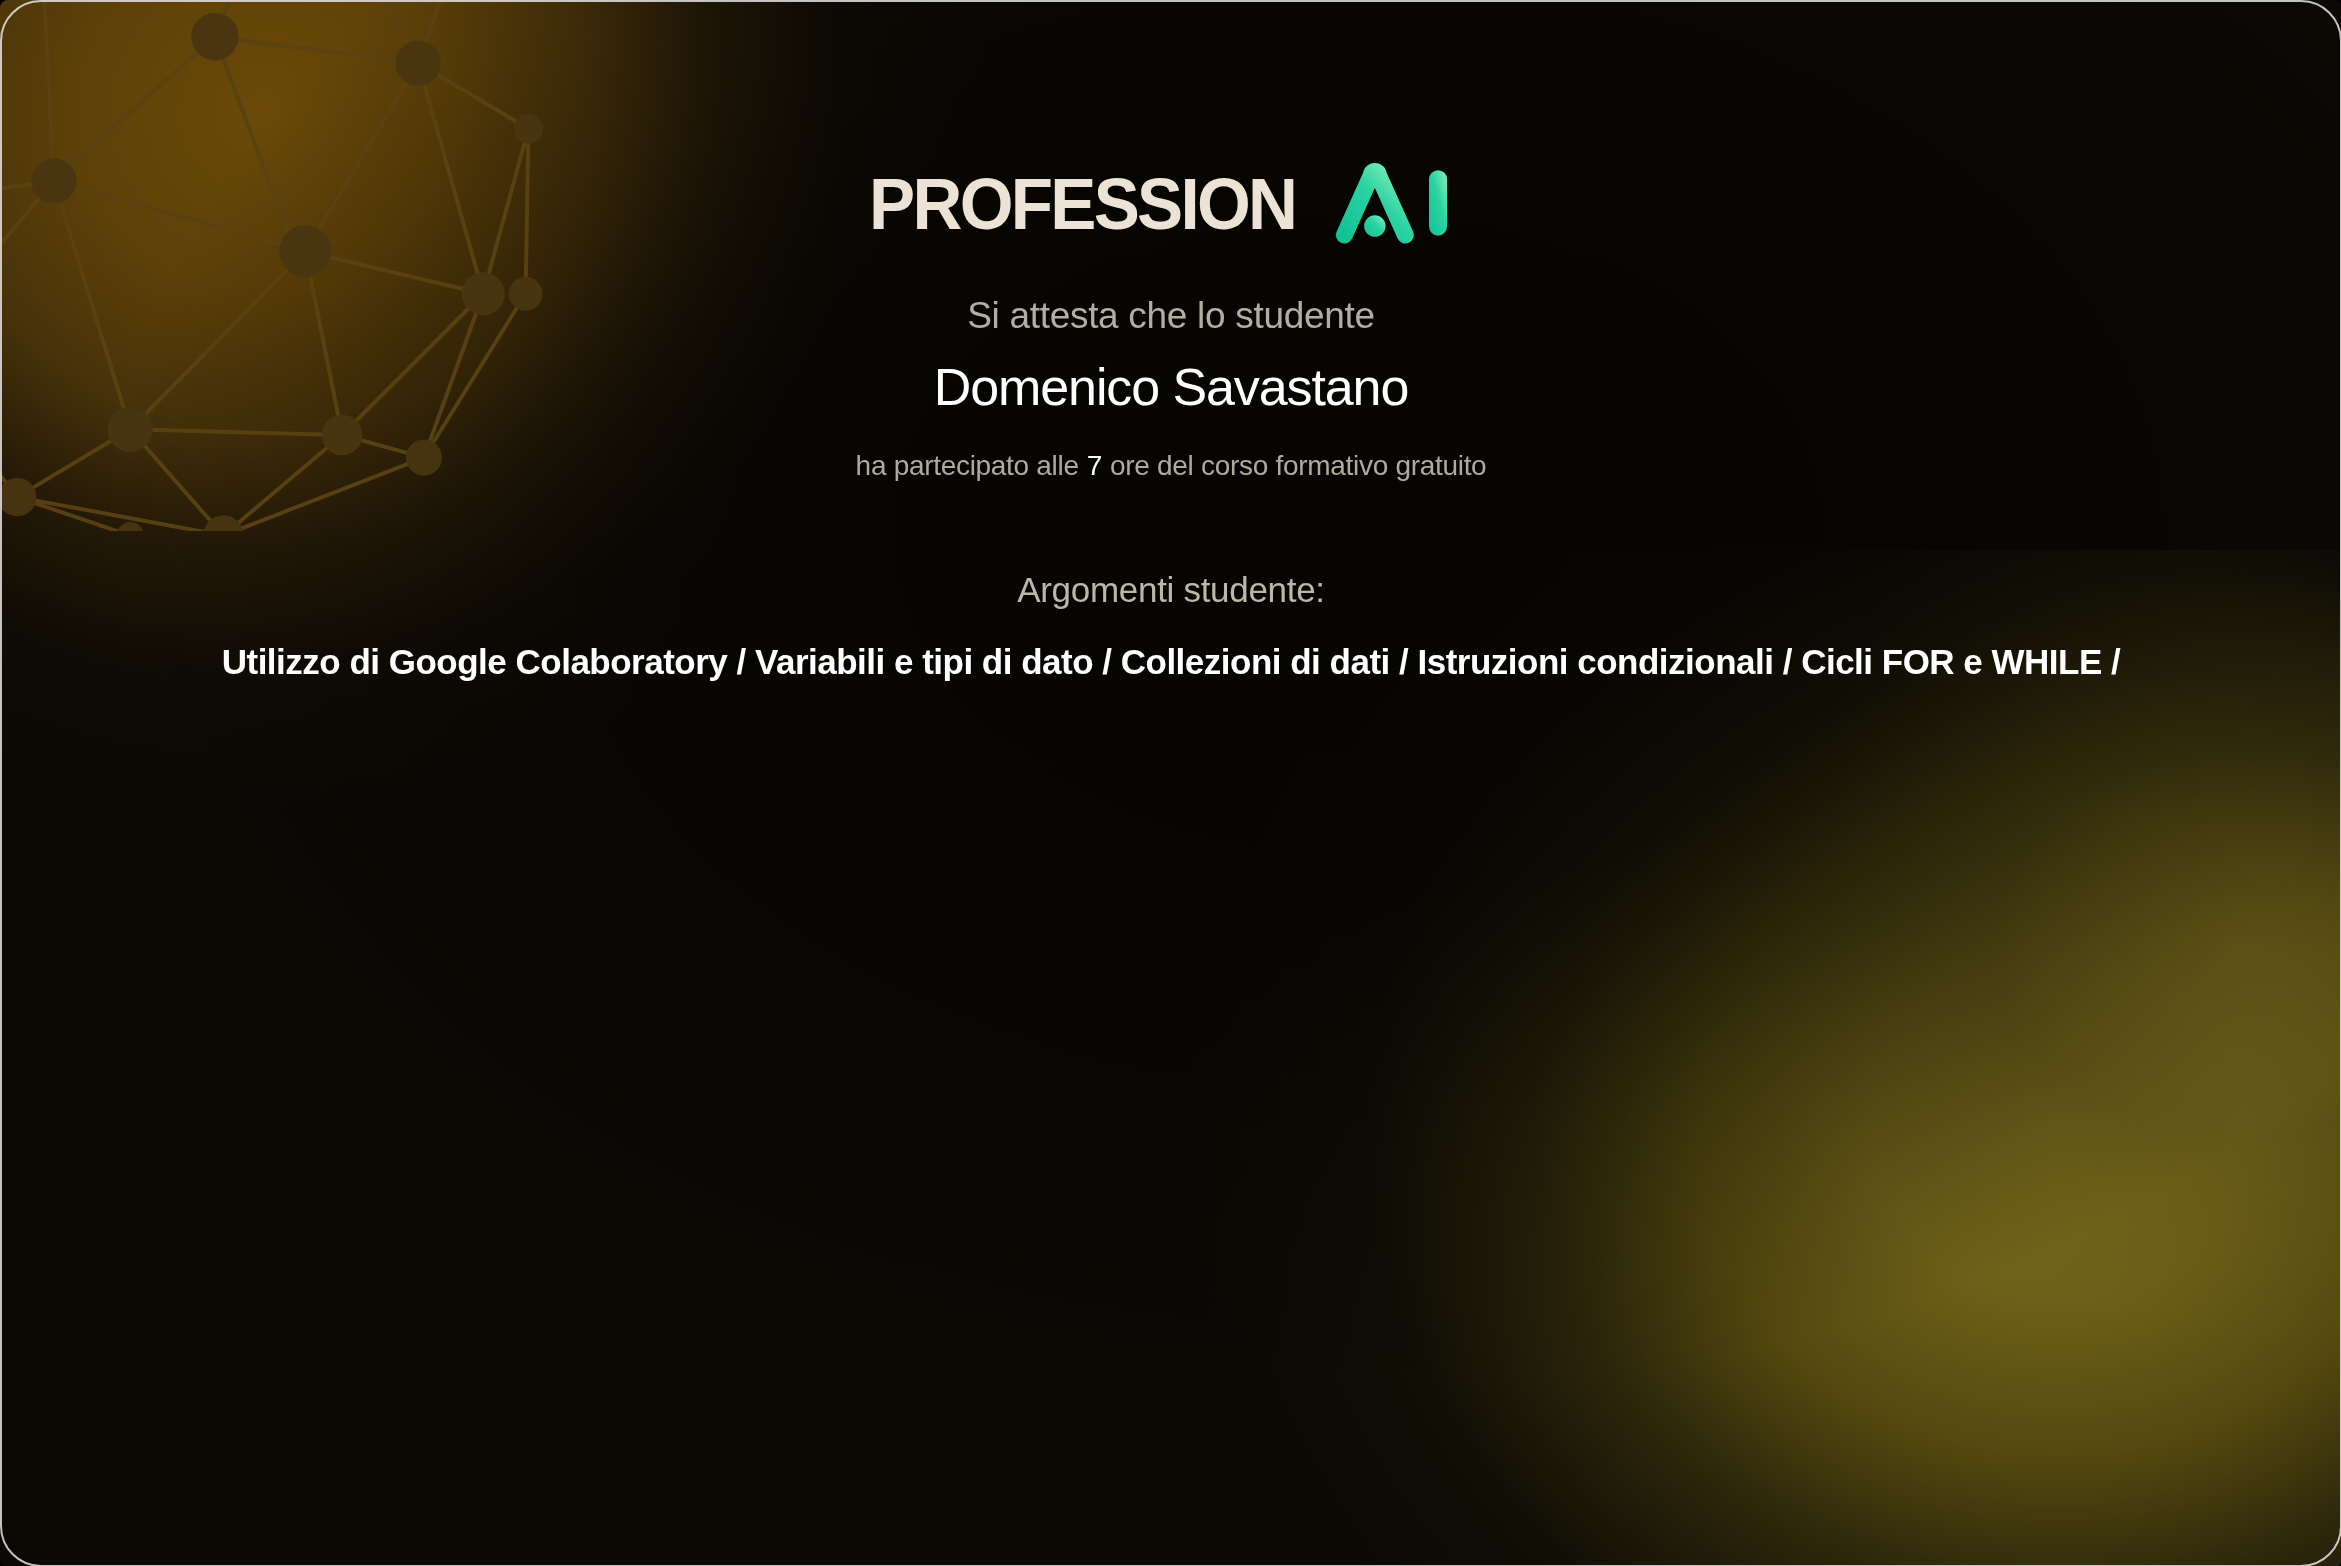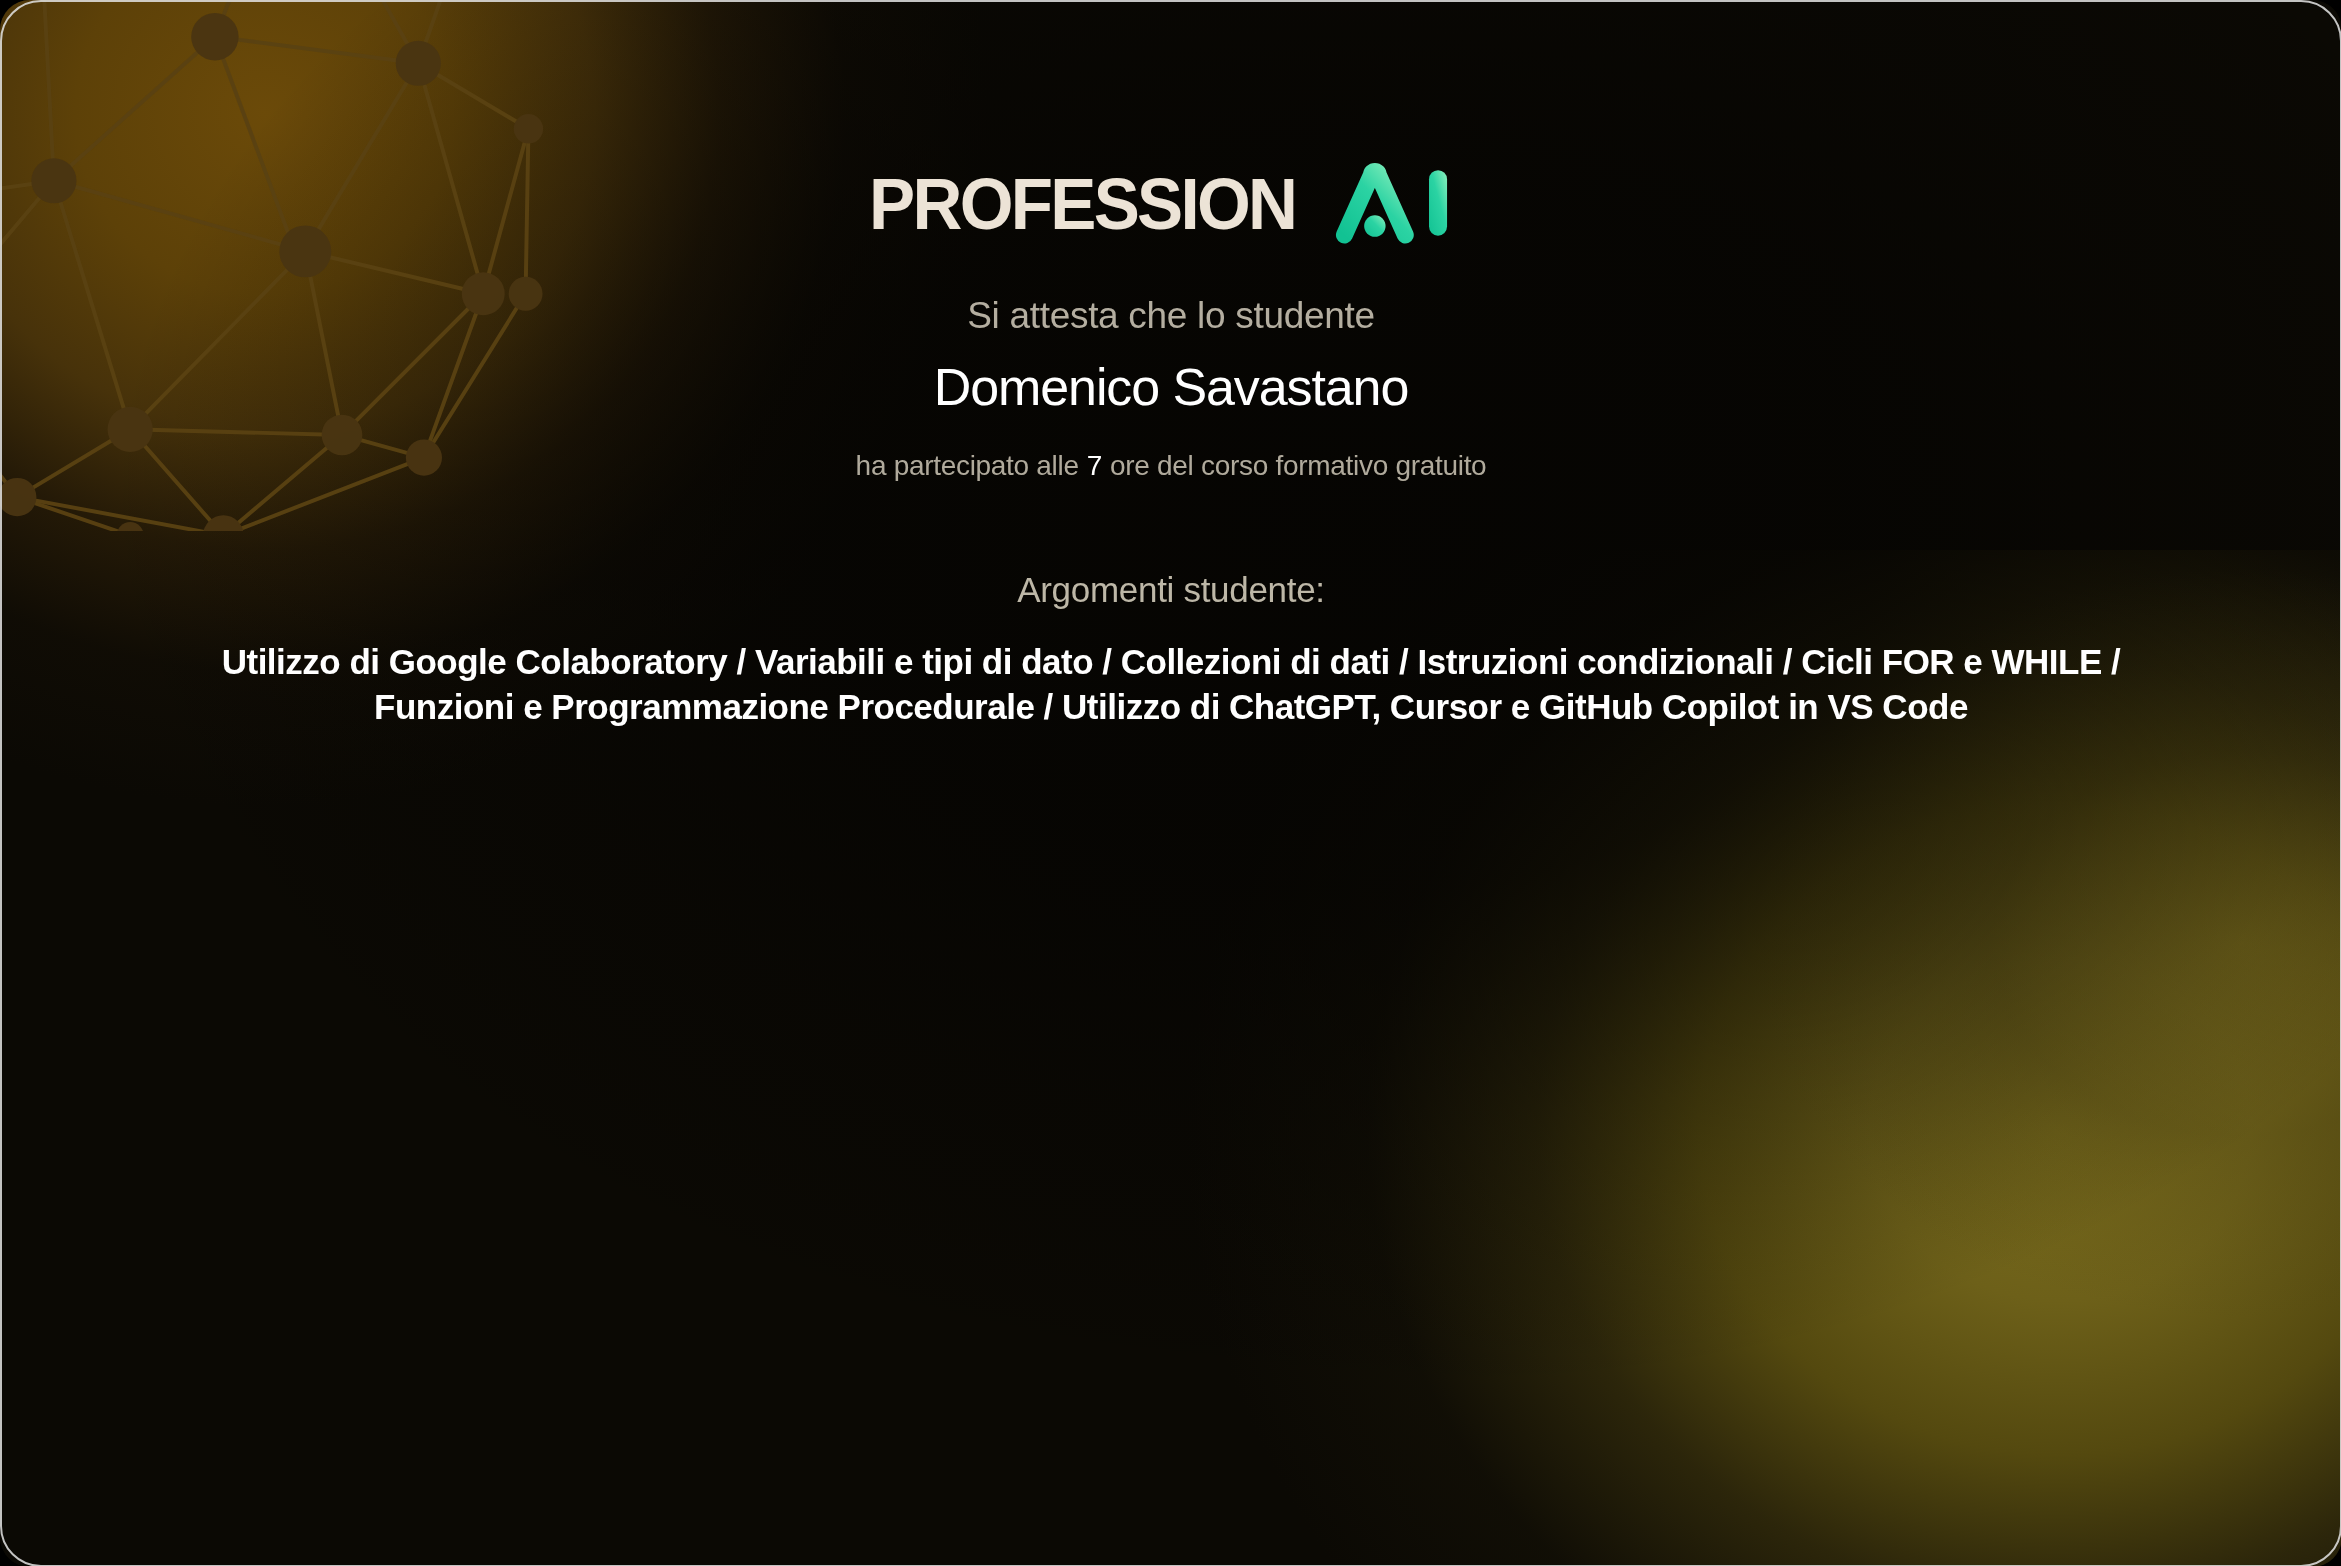--- a/index.html
+++ b/index.html
@@ -14,21 +14,21 @@
     overflow: hidden;
     font-family: "Liberation Sans", sans-serif;
   }
 
   
   #certificate {
     position: relative;
     width: 2342px;
     height: 1567px;
     box-sizing: border-box;
-    border-radius: 30px;
+    border-radius: 8px;
     overflow: hidden;
     background: #0d0a05;
     isolation: isolate;
   }
 
   
   .bg-base {
     position: absolute;
     inset: 0;
     background: #0b0904;
@@ -303,20 +303,19 @@
       <span>ha partecipato alle</span>
       <span class="hours-value">7</span>
       <span>ore del corso formativo gratuito</span>
     </div>
 
 
     <div class="topics-heading">Argomenti studente:</div>
 
     <div class="topics-body">
       <span class="topics-line">Utilizzo di Google Colaboratory / Variabili e tipi di dato / Collezioni di dati / Istruzioni condizionali / Cicli FOR e WHILE /</span>
-      <span class="topics-line">Funzioni e Programmazione Procedurale / Utilizzo di ChatGPT, Cursor e GitHub Copilot in VS Code</span>
     </div>
 
   </div>
 
   <div class="card-border"></div>
 </div>
 
 
 </body></html>

